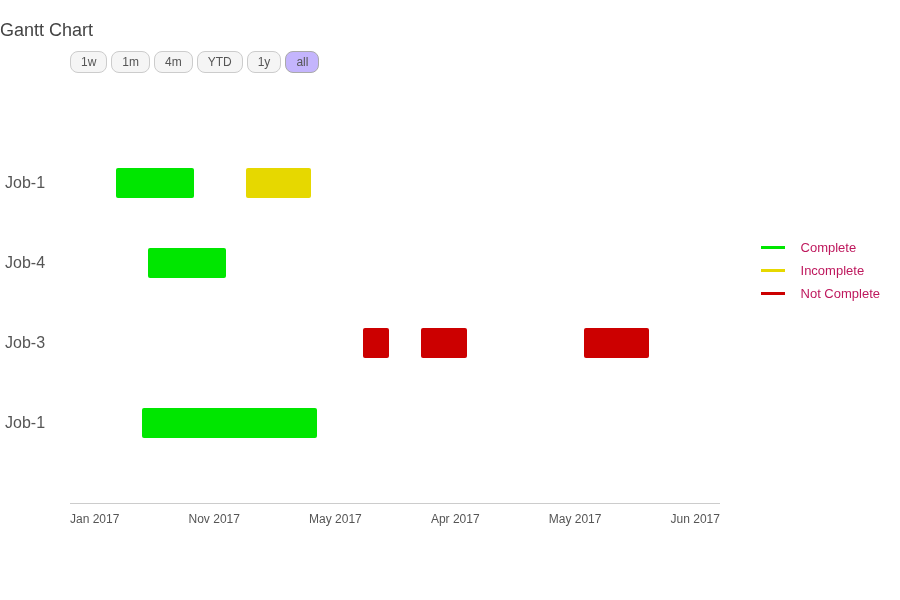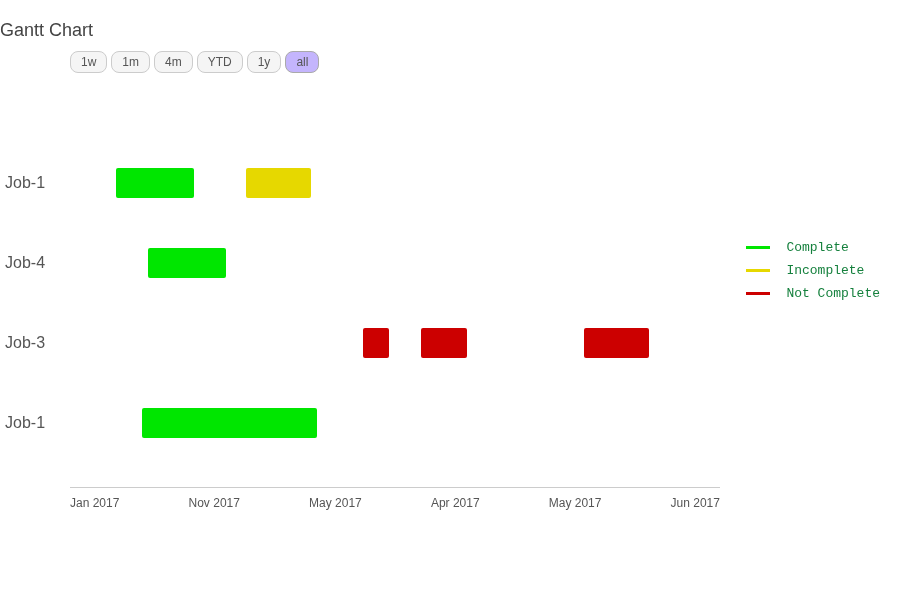--- a/index.html
+++ b/index.html
@@ -93,22 +93,21 @@
       right: 20px;
       top: 240px;
     }
 
     .legend-item {
       display: flex;
       align-items: center;
       gap: 16px;
       margin-bottom: 8px;
       font-size: 13px;
-      color: #15803d;
-      font-family: Liberation Mono, monospace;
+      color: #be185d;
     }
 
     .legend-line {
       width: 24px;
       height: 3px;
     }
   </style>
 </head>
 <body>
 
@@ -150,21 +149,21 @@
   </div>
 
   <div class="gantt-row" style="top: 320px;">
     <span class="row-label">Job-1</span>
 
     <div class="bar" style="left: 11%; width: 27%; background: #00e600;"></div>
   </div>
 
 </div>
 
-<div class="x-axis" style="margin-top: 4px;">
+<div class="x-axis" style="margin-top: 20px;">
   <span class="x-label">Jan 2017</span>
   <span class="x-label">Nov 2017</span>
   <span class="x-label">May 2017</span>
   <span class="x-label">Apr 2017</span>
   <span class="x-label">May 2017</span>
   <span class="x-label">Jun 2017</span>
 </div>
 
 <div class="legend">
   <div class="legend-item">

